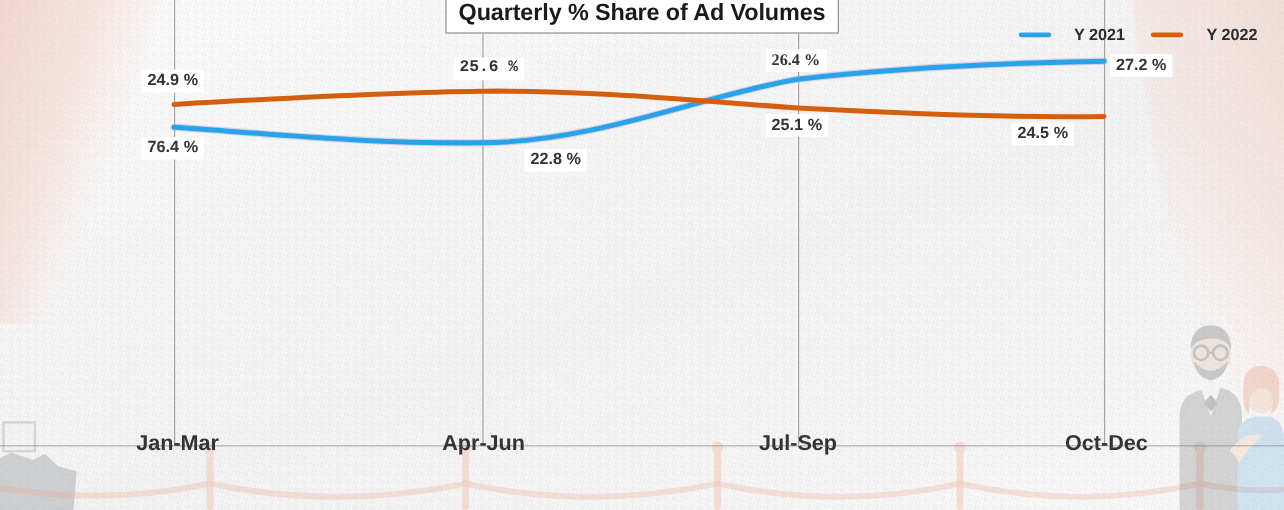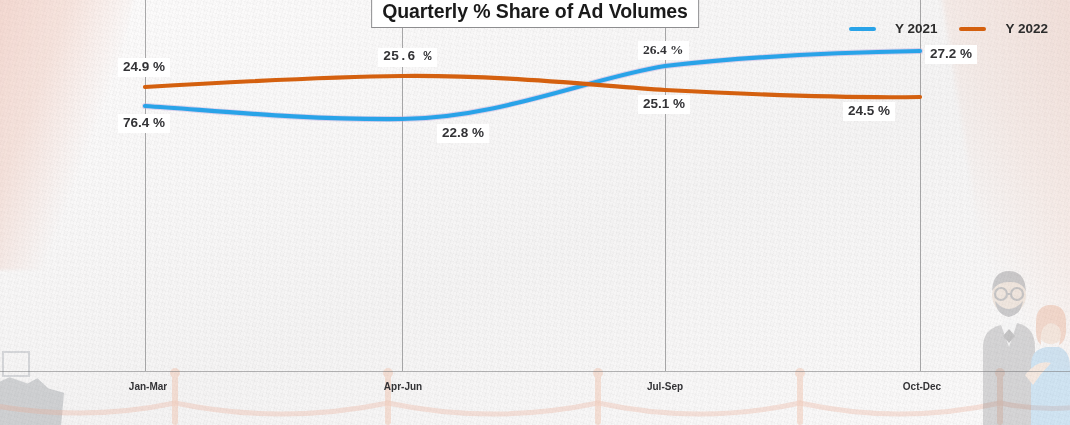--- a/index.html
+++ b/index.html
@@ -145,23 +145,23 @@
     font-size: 13.5px;
     font-weight: bold;
     padding: 2px 5px 3px 5px;
     white-space: nowrap;
     line-height: 1.0;
   }
 
   
   .xlabel {
     position: absolute;
-    top: 381px;
+    top: 359px;
     transform: translateX(-50%);
-    font-size: 10px;
+    font-size: 18px;
     font-weight: bold;
     color: #333336;
     white-space: nowrap;
   }
 </style>
 </head>
 <body>
 
 <div id="slide">
 

